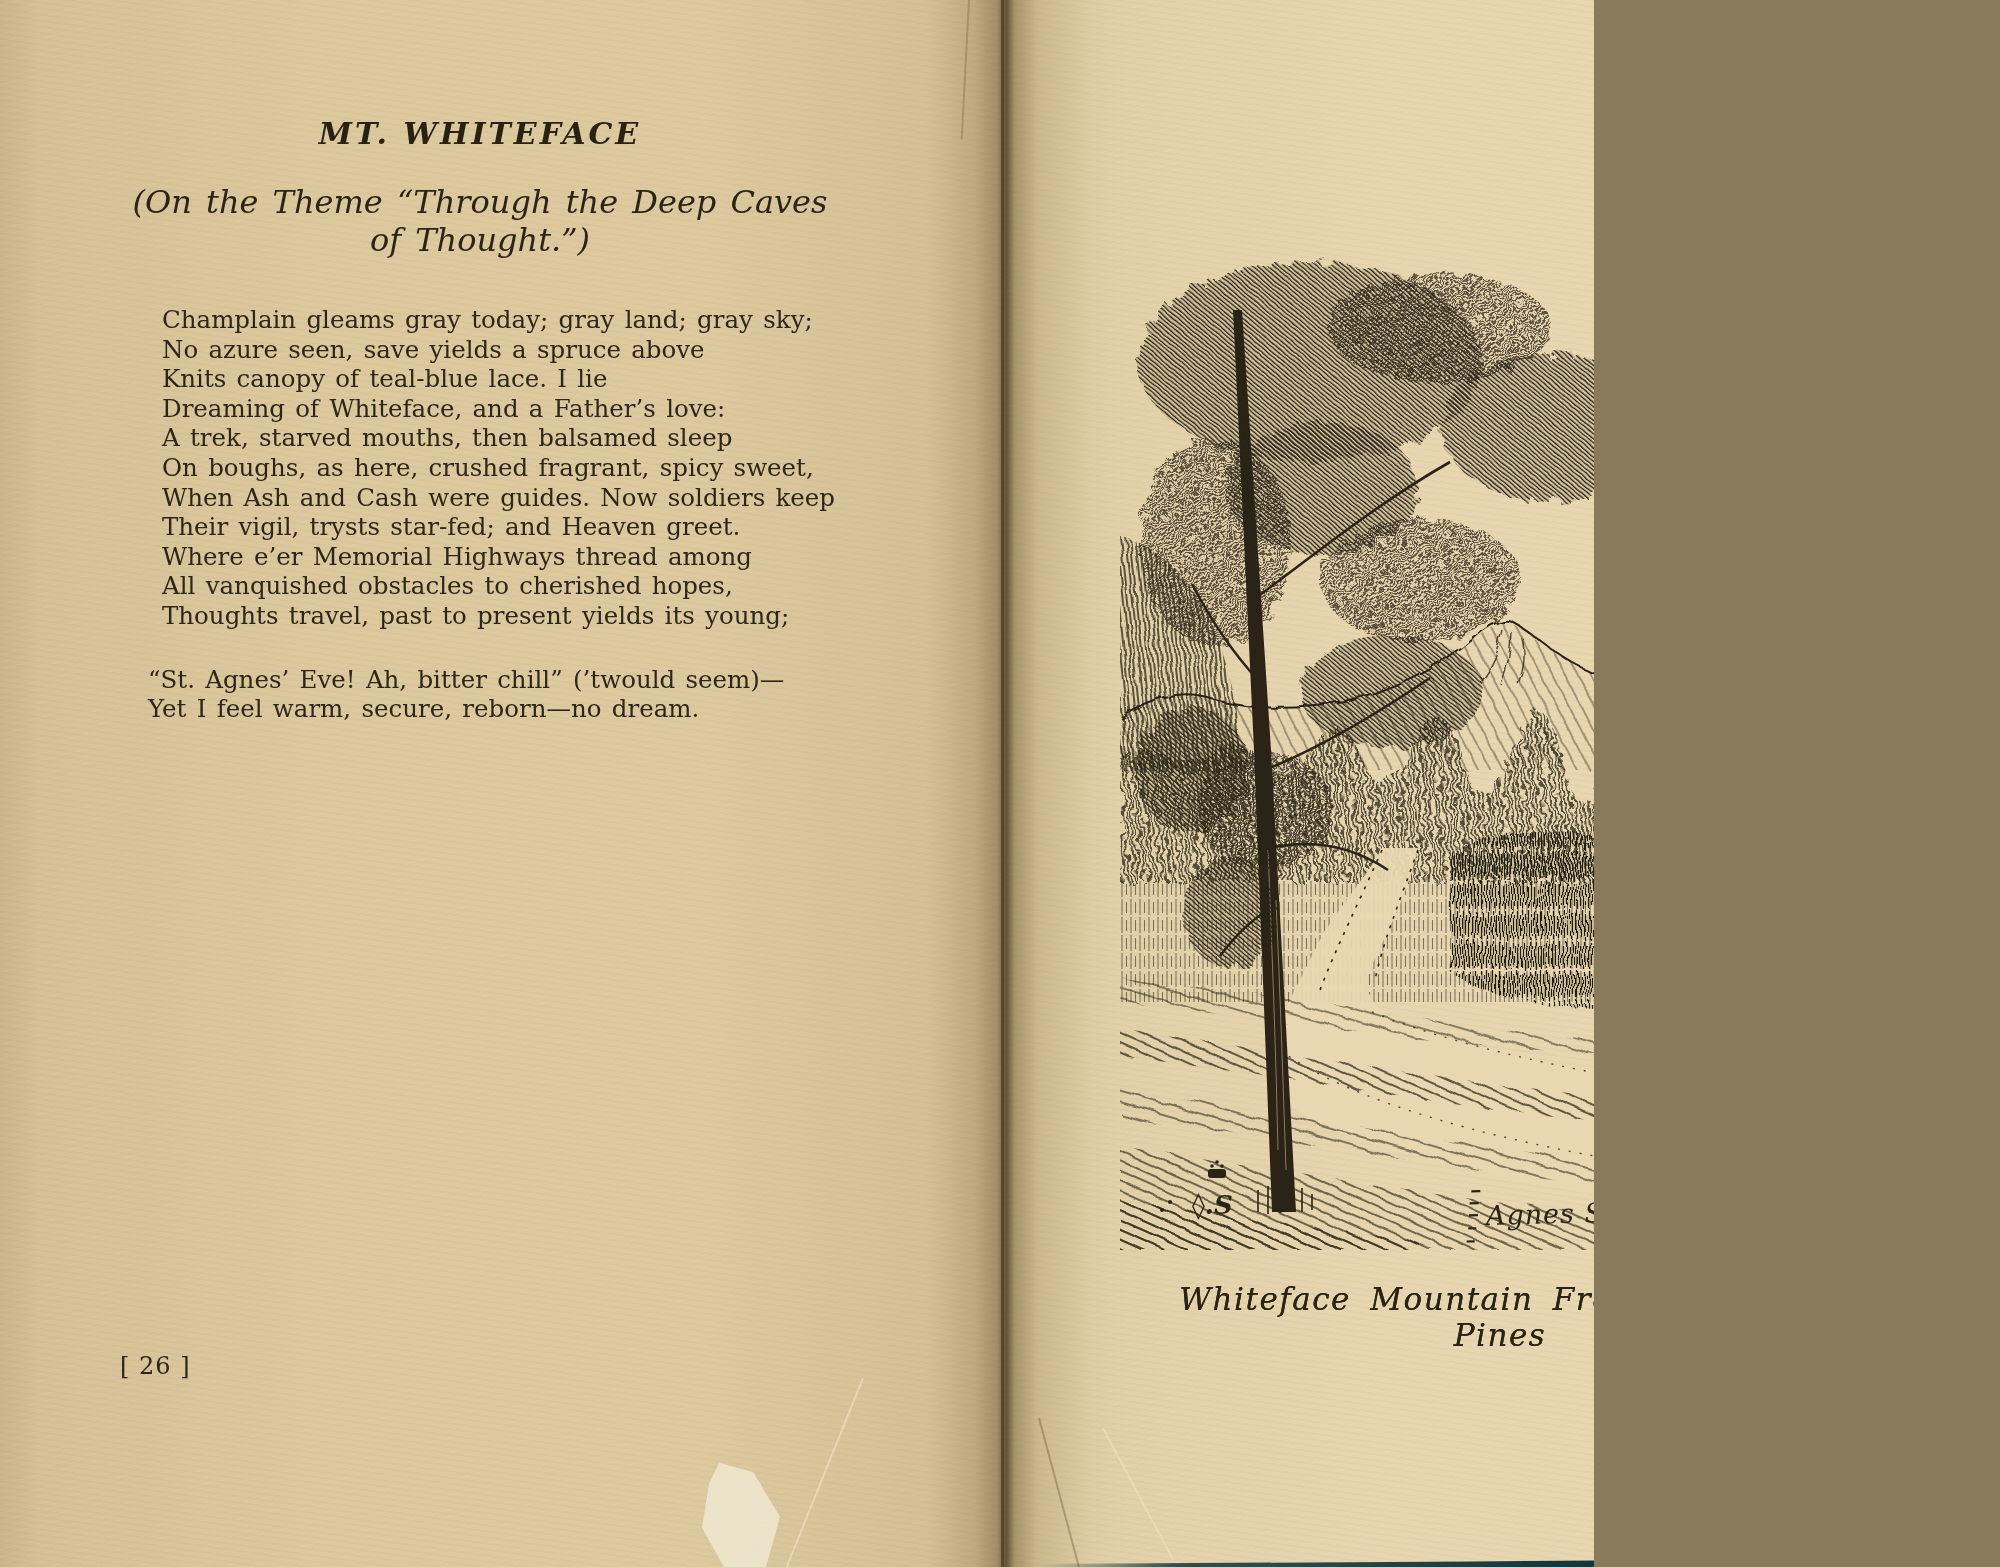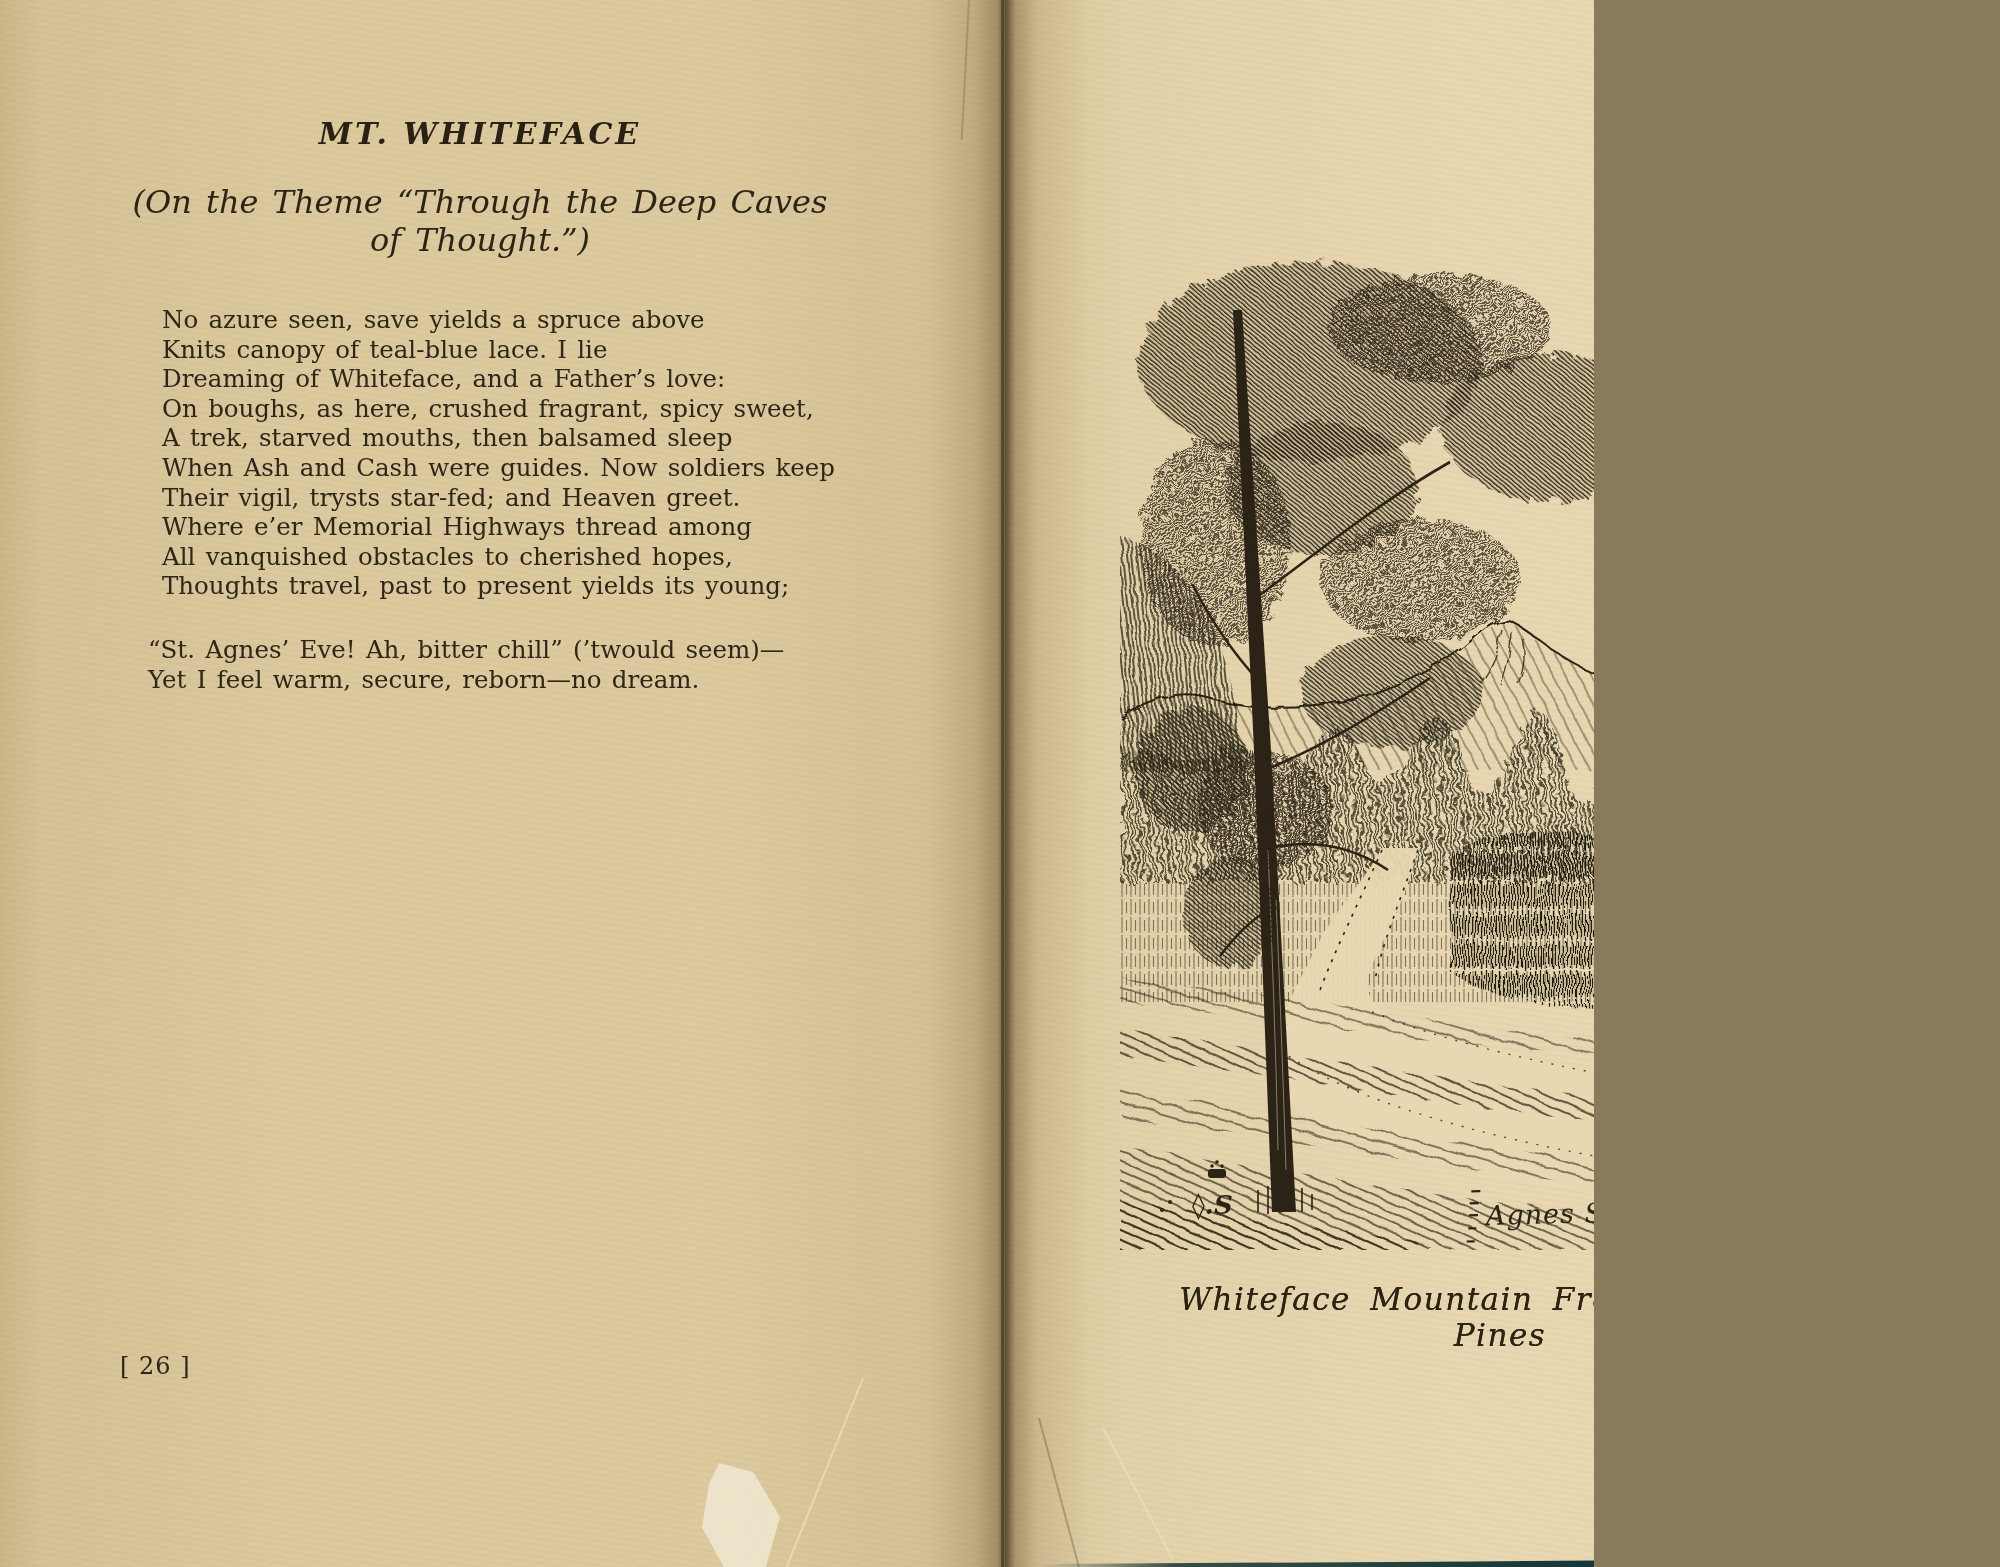--- a/index.html
+++ b/index.html
@@ -75,25 +75,26 @@
 
   <div class="page page-left">
     <div class="grain"></div>
   </div>
 
   <div class="text-block">
     <h1 class="poem-title">MT. WHITEFACE</h1>
     <div class="poem-subtitle">(On the Theme “Through the Deep Caves of Thought.”)</div>
 
     <div class="stanza">
+      <div class="poem-line">Champlain gleams gray today; gray land; gray sky;</div>
       <div class="poem-line">No azure seen, save yields a spruce above</div>
       <div class="poem-line">Knits canopy of teal-blue lace. I lie</div>
       <div class="poem-line">Dreaming of Whiteface, and a Father’s love:</div>
+      <div class="poem-line">A trek, starved mouths, then balsamed sleep</div>
       <div class="poem-line">On boughs, as here, crushed fragrant, spicy sweet,</div>
-      <div class="poem-line">A trek, starved mouths, then balsamed sleep</div>
       <div class="poem-line">When Ash and Cash were guides. Now soldiers keep</div>
       <div class="poem-line">Their vigil, trysts star-fed; and Heaven greet.</div>
       <div class="poem-line">Where e’er Memorial Highways thread among</div>
       <div class="poem-line">All vanquished obstacles to cherished hopes,</div>
       <div class="poem-line">Thoughts travel, past to present yields its young;</div>
     </div>
 
     <div class="stanza stanza-2">
       <div class="poem-line">“St. Agnes’ Eve! Ah, bitter chill” (’twould seem)—</div>
       <div class="poem-line">Yet I feel warm, secure, reborn—no dream.</div>

